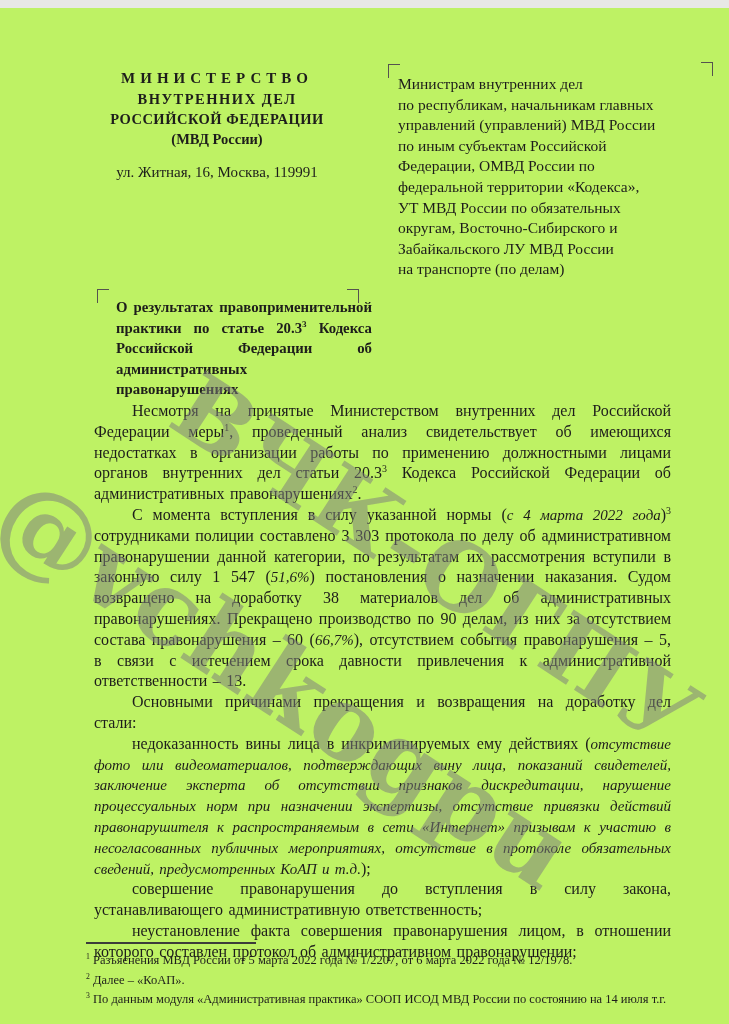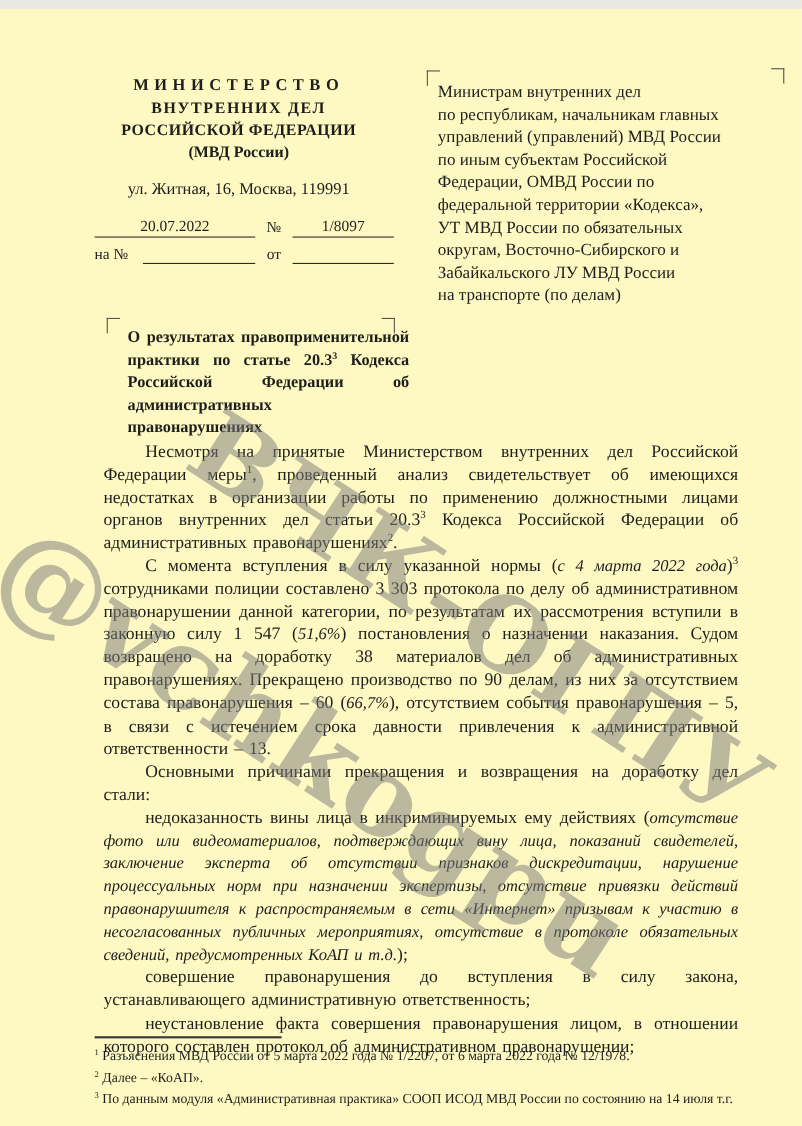--- a/index.html
+++ b/index.html
@@ -1,19 +1,19 @@
 <!DOCTYPE html>
 <html><head>
 <meta charset="utf-8">
 <style>
   html,body{margin:0;padding:0;}
   .page{
     position:relative;
     width:729px;height:1024px;
-    background:#fef9c3;
+    background:#bef264;
     overflow:hidden;
     font-family:"Liberation Serif", serif;
     color:#1d1d1b;
   }
   .top-edge{position:absolute;left:0;top:0;width:729px;height:8px;background:#e8e8e5;}
 
   
   .org{position:absolute;left:86px;top:68px;width:262px;text-align:center;}
   .org .l1{font-weight:bold;font-size:15px;letter-spacing:5px;line-height:21px;}
   .org .l2{font-weight:bold;font-size:14.5px;letter-spacing:1.5px;line-height:20px;}
@@ -82,33 +82,20 @@
   <div class="top-edge"></div>
 
   <div class="org">
     <div class="l1">МИНИСТЕРСТВО</div>
     <div class="l2">ВНУТРЕННИХ ДЕЛ</div>
     <div class="l3">РОССИЙСКОЙ ФЕДЕРАЦИИ</div>
     <div class="l4">(МВД России)</div>
     <div class="addr">ул. Житная, 16, Москва, 119991</div>
   </div>
 
-  <div class="dates">
-    <div class="drow">
-      <span class="u d1a">20.07.2022</span>
-      <span class="dno">№</span>
-      <span class="u d1b">1/8097</span>
-    </div>
-    <div class="drow">
-      <span class="dlbl">на №</span>
-      <span class="u d2a"></span>
-      <span class="dno">от</span>
-      <span class="u d2b"></span>
-    </div>
-  </div>
 
   <span class="crn tl" style="left:388px;top:64px;"></span>
   <span class="crn tr" style="left:701px;top:62px;"></span>
   <div class="recipient">
     <div>Министрам внутренних дел</div>
     <div>по республикам, начальникам главных</div>
     <div>управлений (управлений) МВД России</div>
     <div>по иным субъектам Российской</div>
     <div>Федерации, ОМВД России по</div>
     <div>федеральной территории «Кодекса»,</div>

